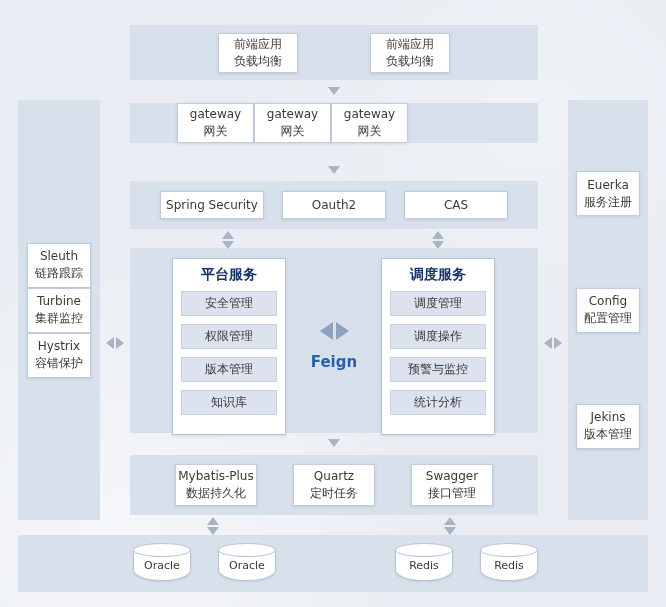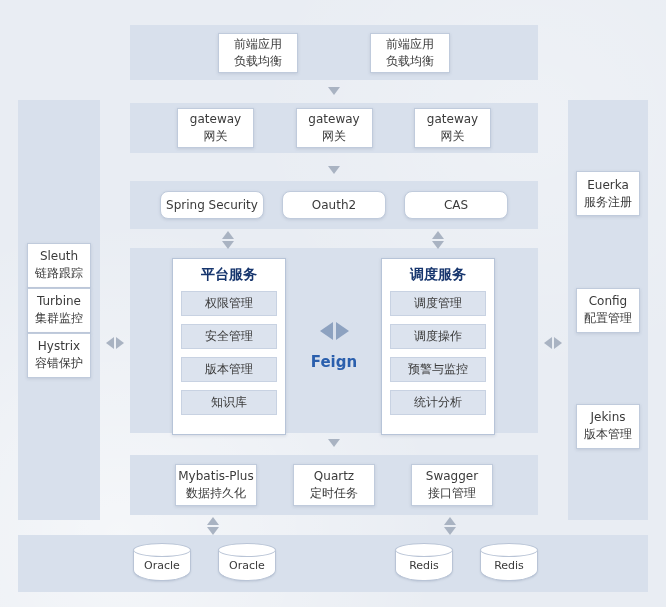--- a/index.html
+++ b/index.html
@@ -19,25 +19,25 @@
   .wbox{
     background:#fff;border:1px solid #c0cbdc;box-sizing:border-box;
     box-shadow:0 1px 3px rgba(110,125,150,.22);
     display:flex;flex-direction:column;align-items:center;justify-content:center;
     font-size:12px;color:#3a3a3a;line-height:17px;text-align:center;
   }
   
   #band-top{left:130px;top:25px;width:408px;height:55px;justify-content:center;gap:72px;}
   #band-top .wbox{width:80px;height:40px;}
   
-  #band-gateway{left:130px;top:103px;width:408px;height:50px;justify-content:space-between;padding:0 47px;box-sizing:border-box;}
+  #band-gateway{left:130px;top:103px;width:408px;height:40px;justify-content:flex-start;padding:0 47px;box-sizing:border-box;}
   #band-gateway .wbox{width:77px;height:40px;}
   
   #band-auth{left:130px;top:181px;width:408px;height:48px;justify-content:space-between;padding:0 30px;box-sizing:border-box;}
-  #band-auth .wbox{width:104px;height:28px;border-radius:8px;}
+  #band-auth .wbox{width:104px;height:28px;}
   
   #band-core{left:130px;top:248px;width:408px;height:185px;}
   .panel{
     position:absolute;top:10px;width:114px;background:#fff;border:1px solid #b7c4d8;
     box-sizing:border-box;box-shadow:0 1px 3px rgba(110,125,150,.22);
     padding:6px 0 19px 0;text-align:center;
   }
   #panel-platform{left:42px;}
   #panel-schedule{left:251px;}
   .panel-title{font-size:14px;font-weight:bold;color:#16356d;line-height:18px;margin-bottom:8px;}
@@ -144,22 +144,22 @@
       <span>Oauth2</span>
     </div>
     <div class="wbox">
       <span>CAS</span>
     </div>
   </div>
 
   <div class="band" id="band-core">
     <div class="panel" id="panel-platform">
       <div class="panel-title">平台服务</div>
+      <div class="panel-item">安全管理</div>
       <div class="panel-item">权限管理</div>
-      <div class="panel-item">安全管理</div>
       <div class="panel-item">版本管理</div>
       <div class="panel-item">知识库</div>
     </div>
 
     <div id="feign">
       <div class="feign-arrows">
         <div class="ftri-left"></div>
         <div class="ftri-right"></div>
       </div>
       <div class="feign-label">Feign</div>

